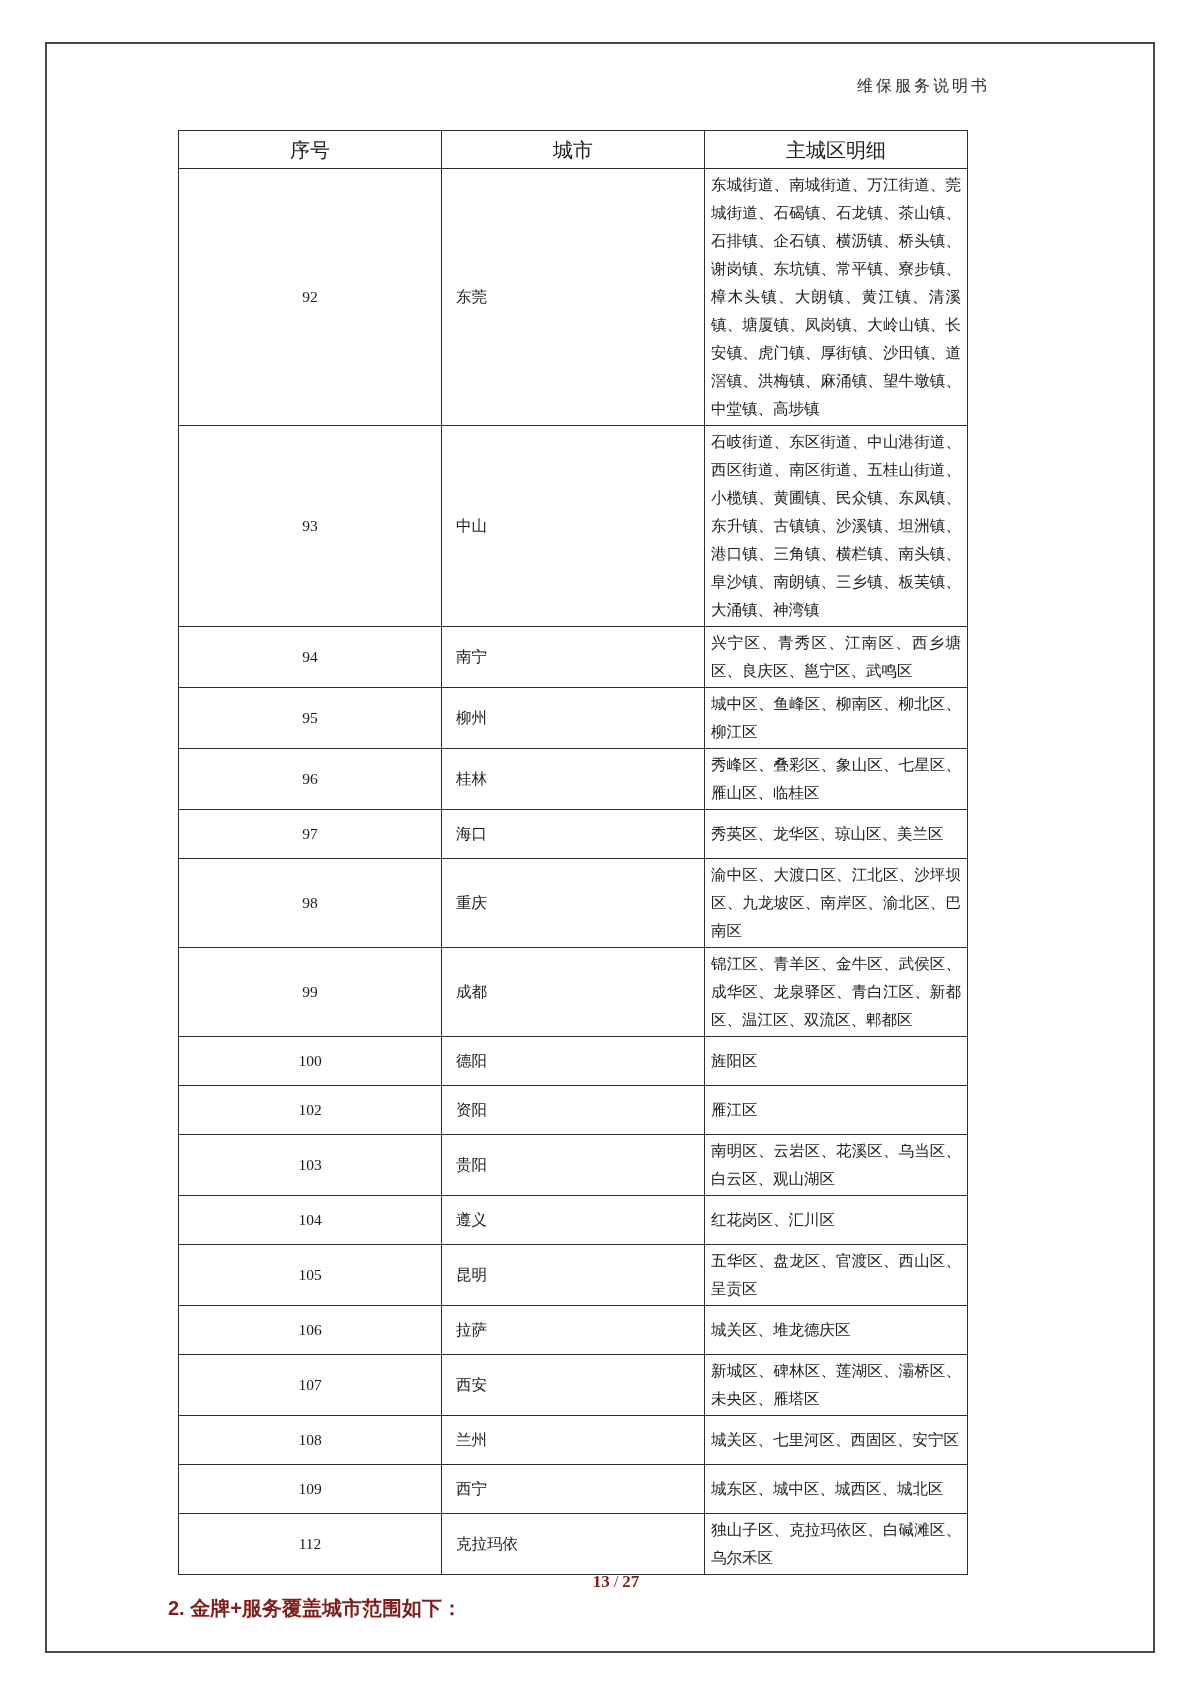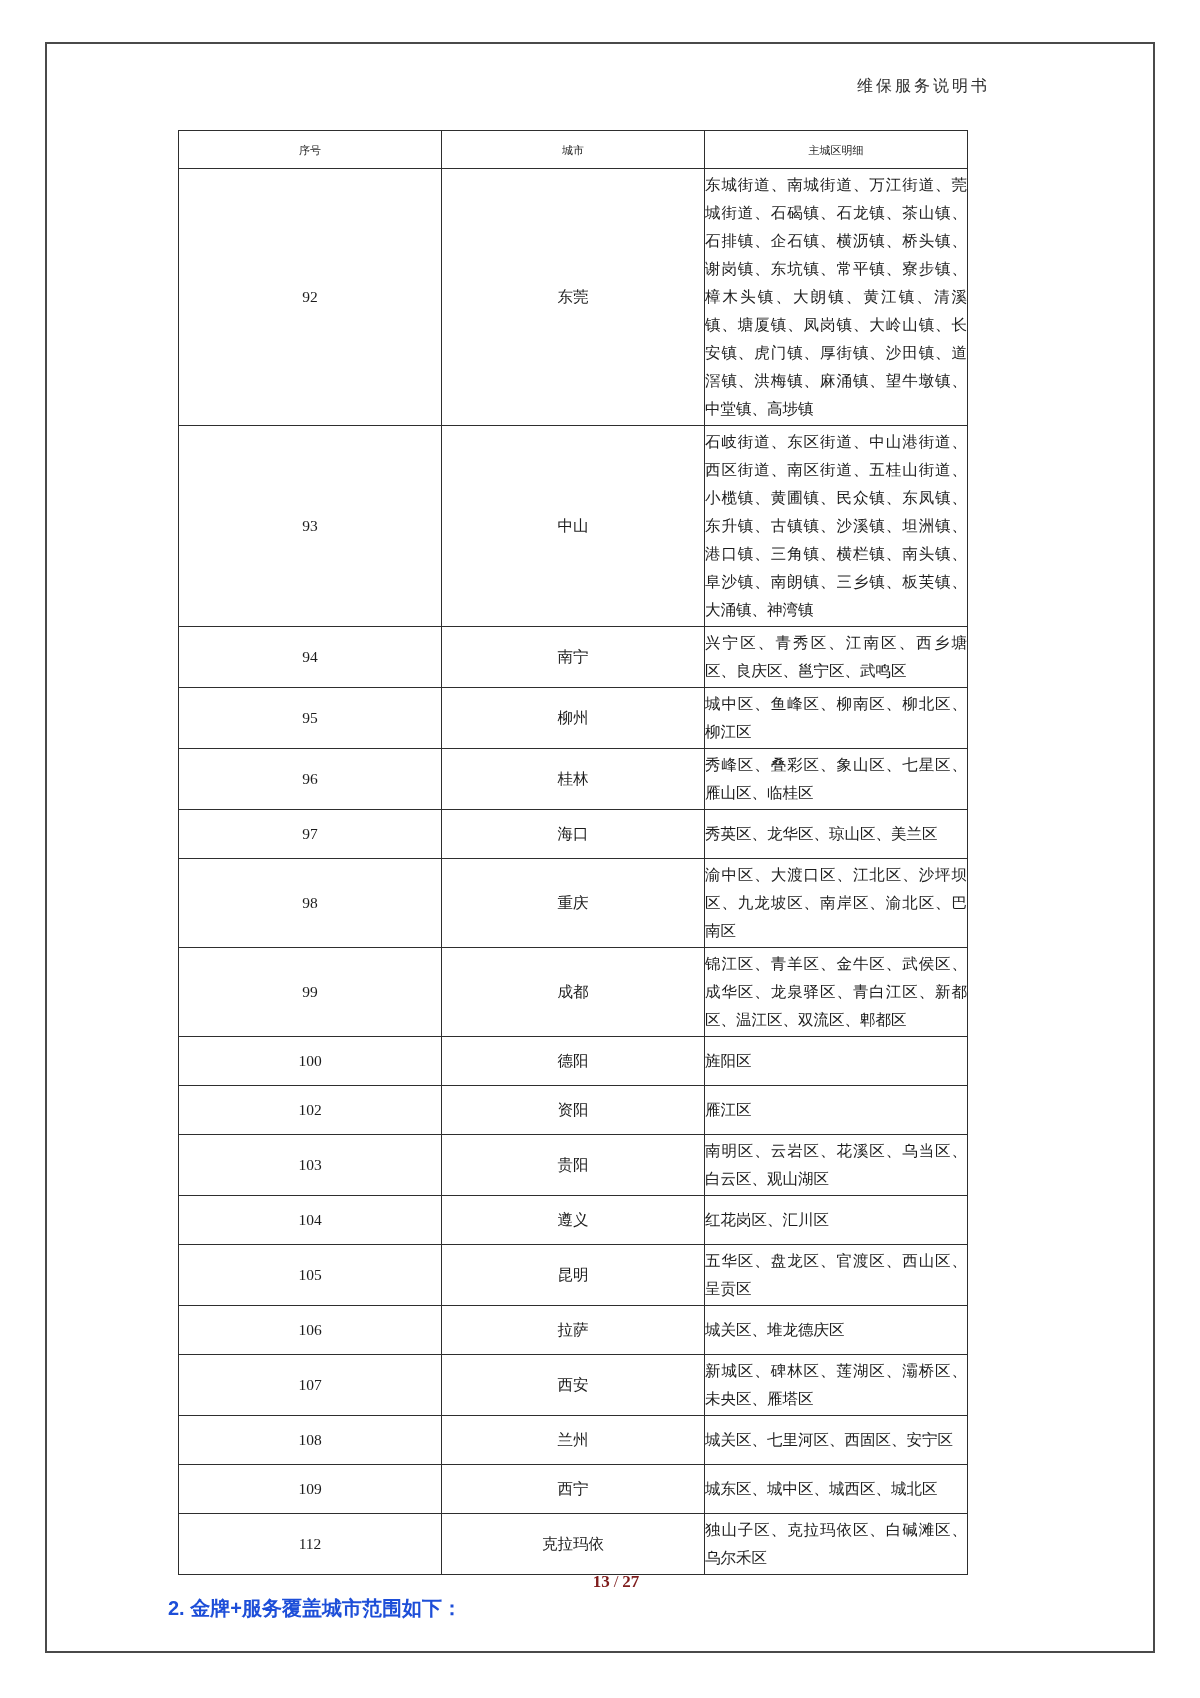--- a/index.html
+++ b/index.html
@@ -45,45 +45,45 @@
     font-family: "Liberation Serif", serif;
   }
   table.city-table th, table.city-table td {
     border: 1.5px solid #2e2e2e;
     vertical-align: middle;
   }
   table.city-table th {
     font-weight: normal;
     height: 38px;
     text-align: center;
-    font-size: 11px;
+    font-size: 20px;
   }
   td.c-no {
     width: 65px;
     text-align: center;
     padding: 10px 4px;
   }
   td.c-city {
     width: 70px;
-    text-align: center;
+    text-align: left;
     padding: 2px 14px;
     word-break: break-all;
   }
   td.c-dist {
     text-align: justify;
-    padding: 2px 0;
+    padding: 2px 6px;
     word-break: break-all;
   }
   
   .section-heading {
     margin: 20px 0 32px -10px;
     font-family: "Liberation Sans", sans-serif;
     font-weight: bold;
     font-size: 20px;
-    color: #1d4ed8;
+    color: #7f1d1d;
   }
   
   .doc-footer {
     position: absolute;
     top: 1572px;
     left: 16px;
     width: 1200px;
     text-align: center;
     font-family: "Liberation Serif", serif;
     font-size: 17px;

